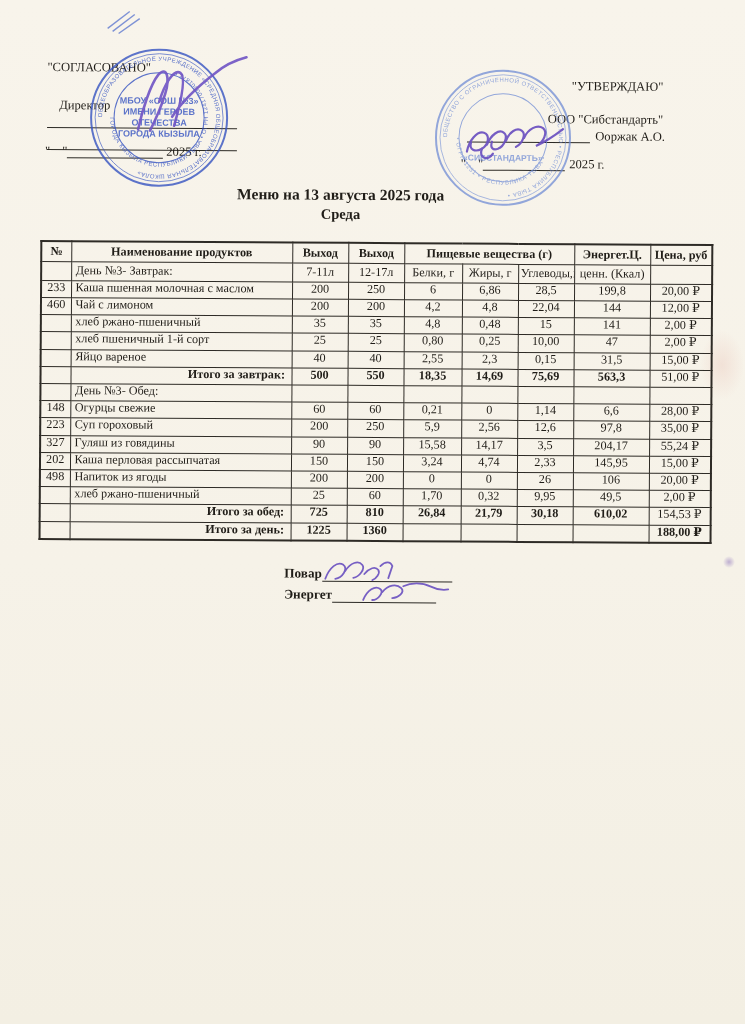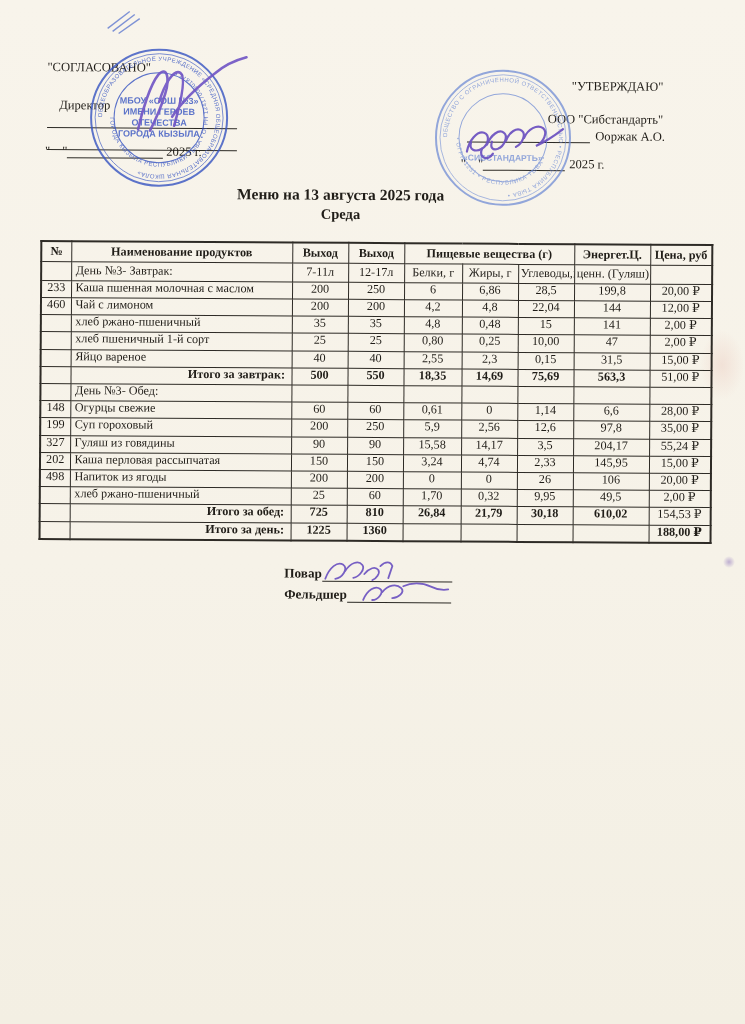--- a/index.html
+++ b/index.html
@@ -133,21 +133,21 @@
         <th>Цена, руб</th>
       </tr>
       <tr class="hdr2">
         <td></td>
         <td class="nm">День №3- Завтрак:</td>
         <td>7-11л</td>
         <td>12-17л</td>
         <td>Белки, г</td>
         <td>Жиры, г</td>
         <td>Углеводы,г</td>
-        <td>ценн. (Гуляш)</td>
+        <td>ценн. (Ккал)</td>
         <td></td>
       </tr>
 
       <tr>
         <td class="no">233</td>
         <td class="nm">Каша пшенная молочная  с маслом</td>
         <td class="v">200</td>
         <td class="v">250</td>
         <td class="v">6</td>
         <td class="v">6,86</td>
@@ -219,28 +219,28 @@
         <td class="v"></td>
         <td class="v"></td>
         <td class="v"></td>
         <td class="p"></td>
       </tr>
       <tr>
         <td class="no">148</td>
         <td class="nm">Огурцы свежие</td>
         <td class="v">60</td>
         <td class="v">60</td>
-        <td class="v">0,61</td>
+        <td class="v">0,21</td>
         <td class="v">0</td>
         <td class="v">1,14</td>
         <td class="v">6,6</td>
         <td class="p">28,00 ₽</td>
       </tr>
       <tr>
-        <td class="no">199</td>
+        <td class="no">223</td>
         <td class="nm">Суп гороховый</td>
         <td class="v">200</td>
         <td class="v">250</td>
         <td class="v">5,9</td>
         <td class="v">2,56</td>
         <td class="v">12,6</td>
         <td class="v">97,8</td>
         <td class="p">35,00 ₽</td>
       </tr>
       <tr>
@@ -311,21 +311,21 @@
       </tr>
       </tbody>
     </table>
 
     <div class="sigs">
       <div class="sigrow">
         <span>Повар</span>
         <span class="uline" style="width:130px;"></span>
       </div>
       <div class="sigrow">
-        <span>Фельдшер</span>
+        <span>Энергет</span>
         <span class="uline" style="width:104px;"></span>
       </div>
     </div>
 
     <svg class="overlay" width="745" height="1024" viewBox="0 0 745 1024">
       <defs>
         <path id="ringLout" d="M158,119 m-57,0 a57,57 0 1,1 114,0 a57,57 0 1,1 -114,0"></path>
         <path id="ringLin" d="M158,119 m-49,0 a49,49 0 1,0 98,0 a49,49 0 1,0 -98,0"></path>
         <path id="ringRout" d="M502,137 m-56,0 a56,56 0 1,1 112,0 a56,56 0 1,1 -112,0"></path>
         <path id="ringRin" d="M502,137 m-47,0 a47,47 0 1,0 94,0 a47,47 0 1,0 -94,0"></path>

